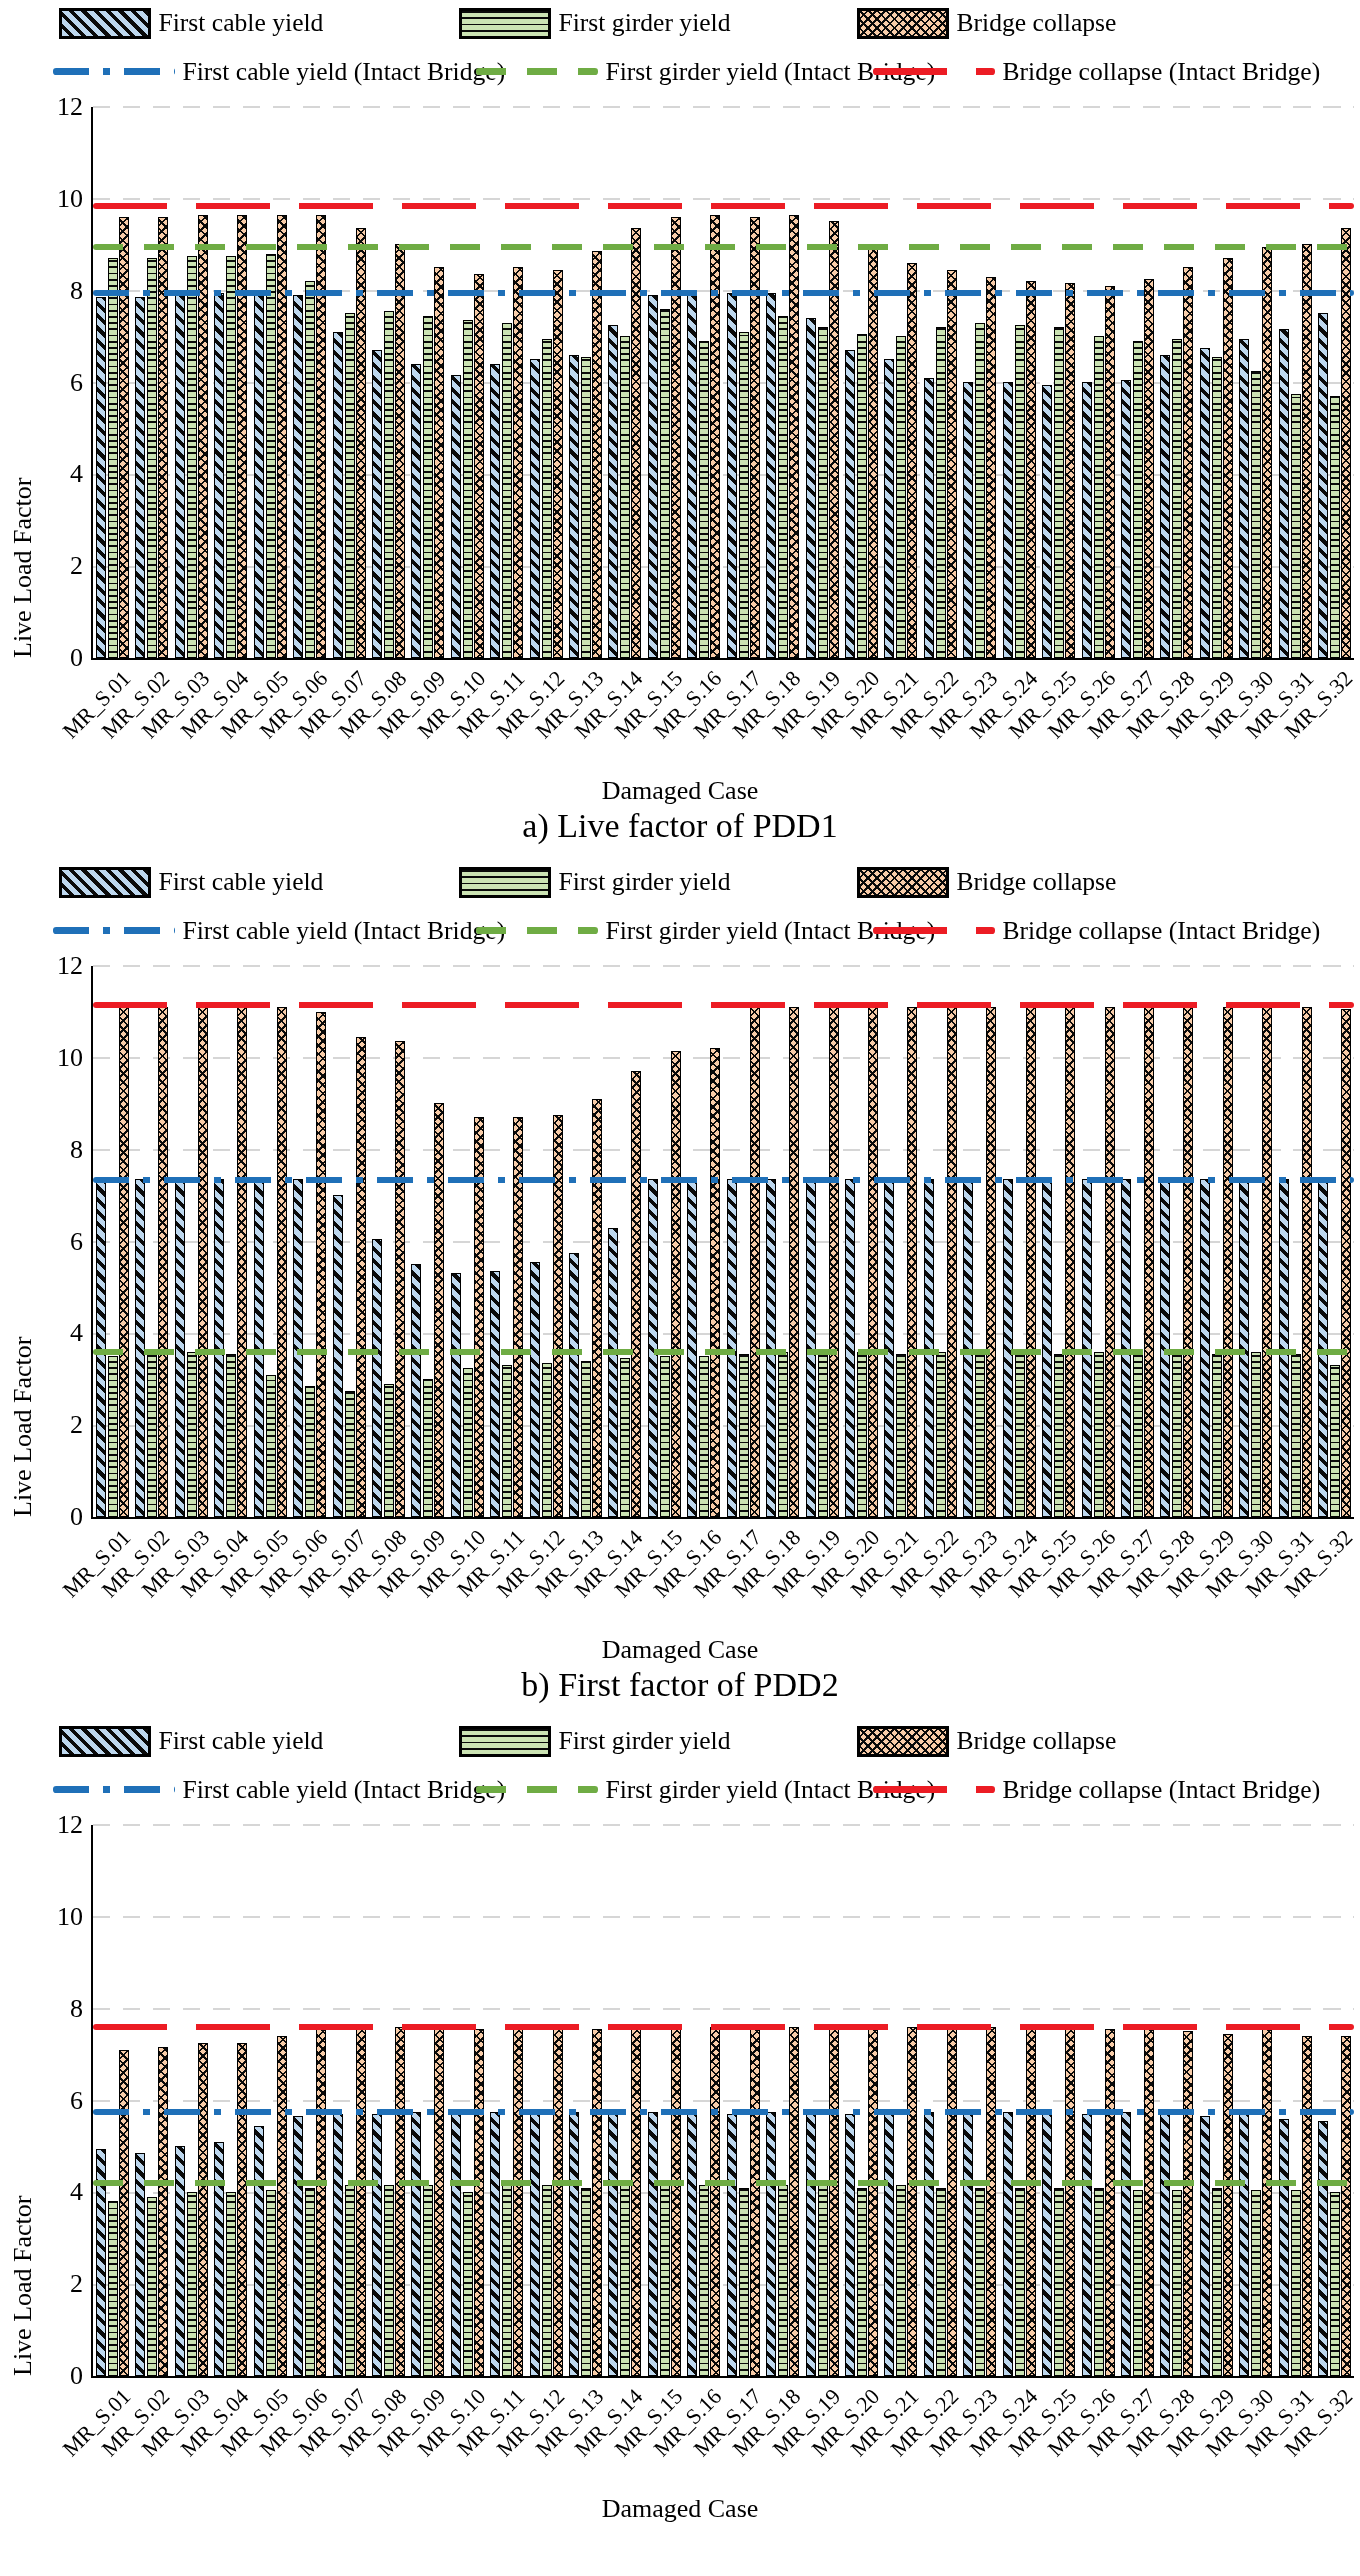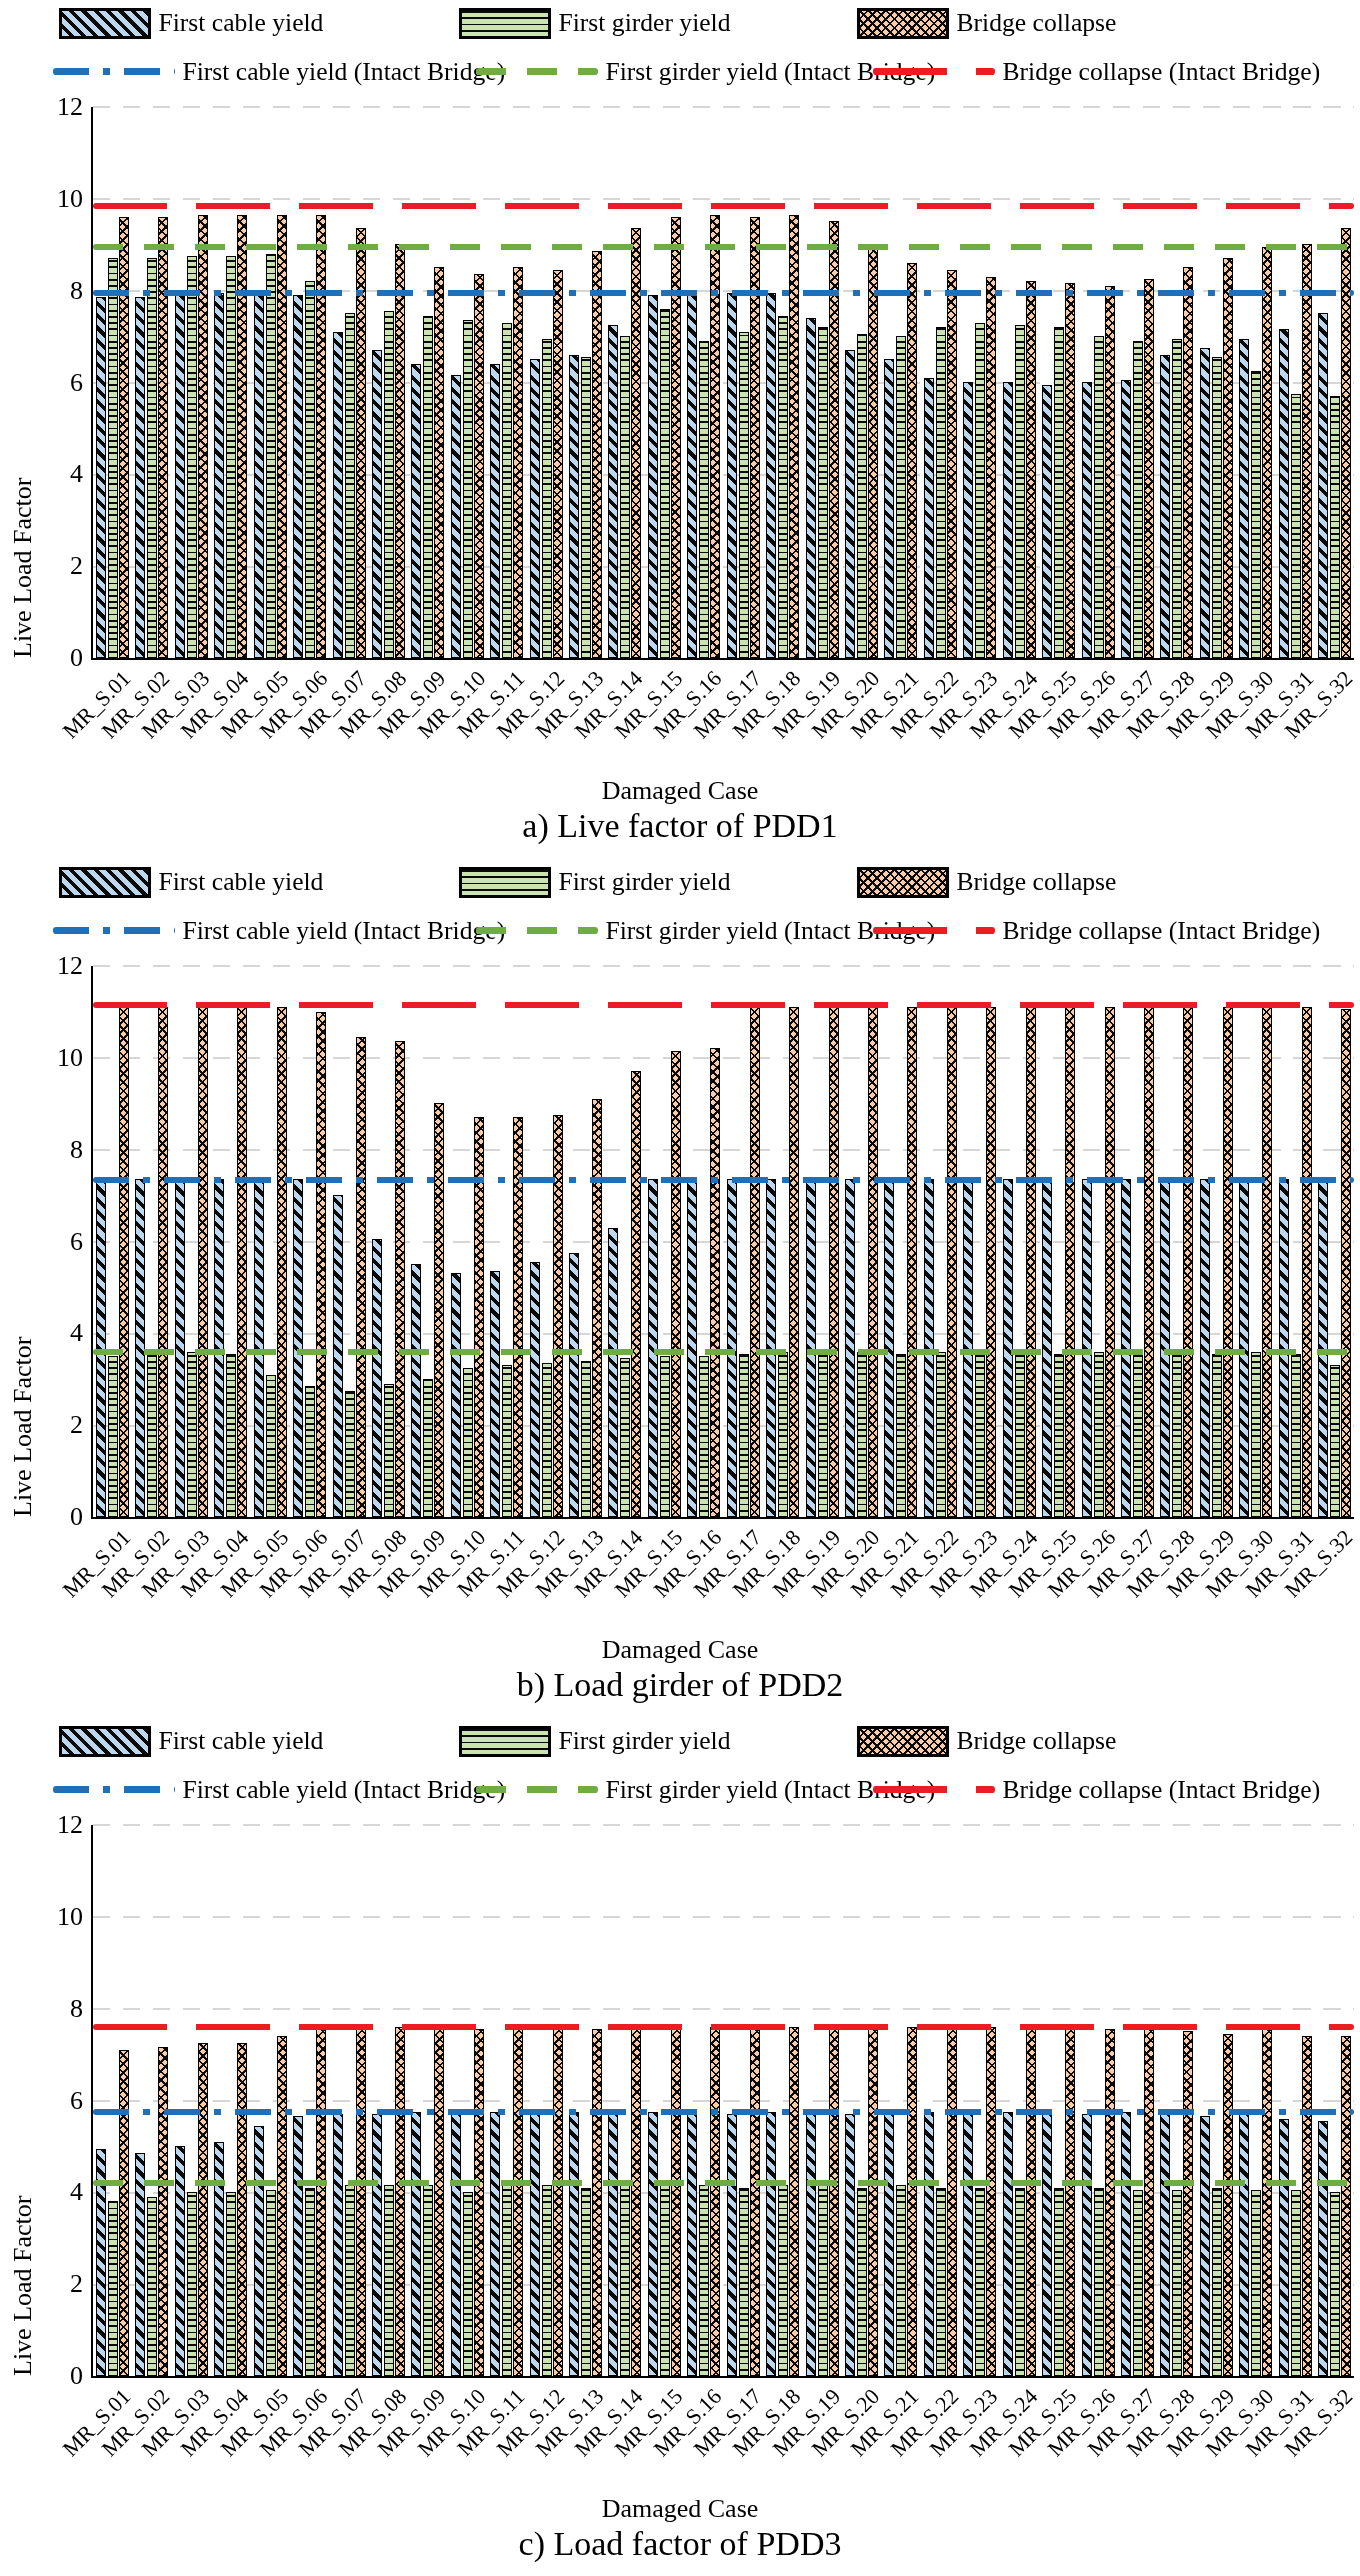--- a/index.html
+++ b/index.html
@@ -516,21 +516,21 @@
         <div class="bar fill-cable" style="height: 335px;"></div>
         <div class="bar fill-girder" style="height: 152px;"></div>
         <div class="bar fill-collapse" style="height: 508px;"></div>
       </div>
       <div class="xlab" style="top: 560px; left: 1248px;">MR_S.32</div>
       <div class="refline line-cable" style="top: 211px;"></div>
       <div class="refline line-girder" style="top: 383px;"></div>
       <div class="refline line-collapse" style="top: 36px;"></div>
     </div>
   <div class="xtitle">Damaged Case</div>
-  <div class="caption">b) Load girder of PDD2</div>
+  <div class="caption">b) First factor of PDD2</div>
 </section>
 
 <section class="chart">
   <div class="lg-item p0">
     <span class="swatch fill-cable"></span>
     <span class="lg-label">First cable yield</span>
     </div>
   <div class="lg-item p1">
     <span class="swatch fill-girder"></span>
     <span class="lg-label">First girder yield</span>
@@ -756,15 +756,14 @@
         <div class="bar fill-cable" style="height: 255px;"></div>
         <div class="bar fill-girder" style="height: 184px;"></div>
         <div class="bar fill-collapse" style="height: 340px;"></div>
       </div>
       <div class="xlab" style="top: 560px; left: 1248px;">MR_S.32</div>
       <div class="refline line-cable" style="top: 284px;"></div>
       <div class="refline line-girder" style="top: 355px;"></div>
       <div class="refline line-collapse" style="top: 199px;"></div>
     </div>
   <div class="xtitle">Damaged Case</div>
-  <div class="caption">c) Load factor of PDD3</div>
 </section>
 
 
 </body></html>

